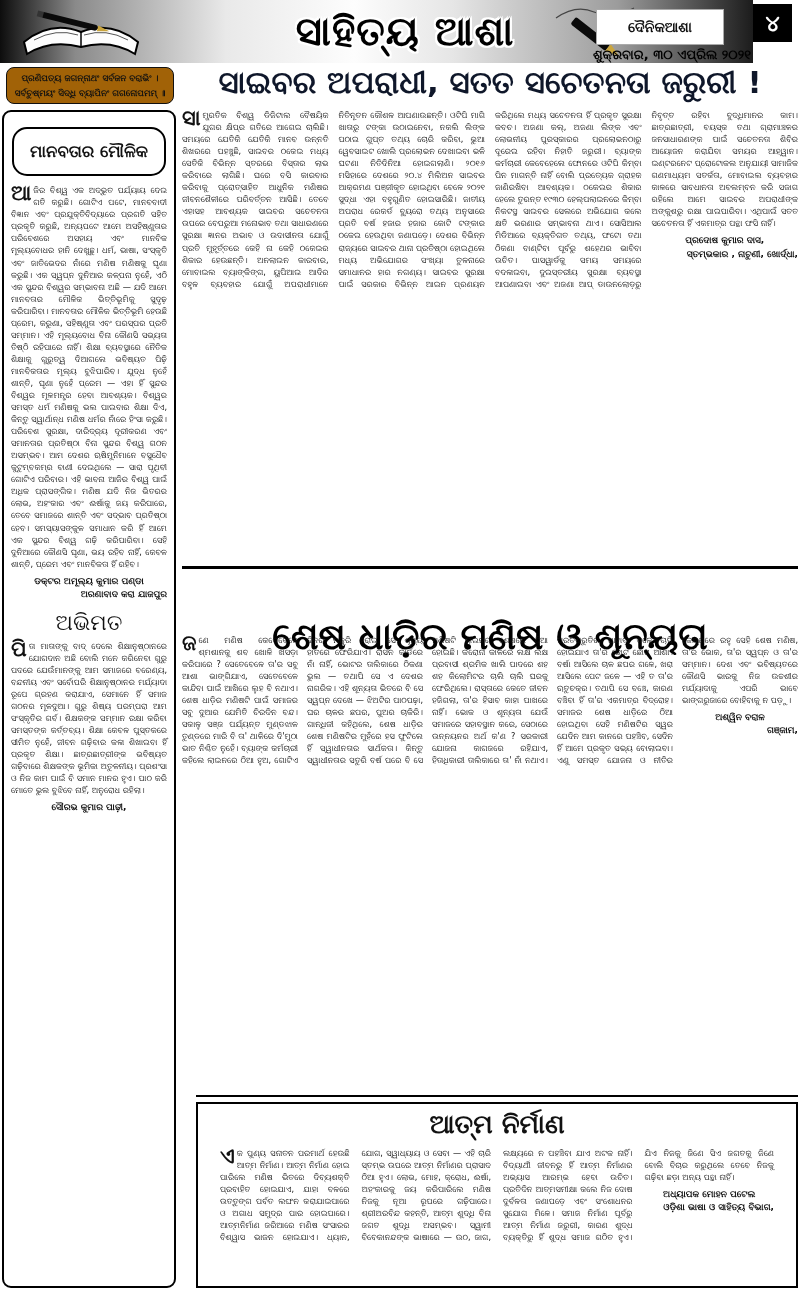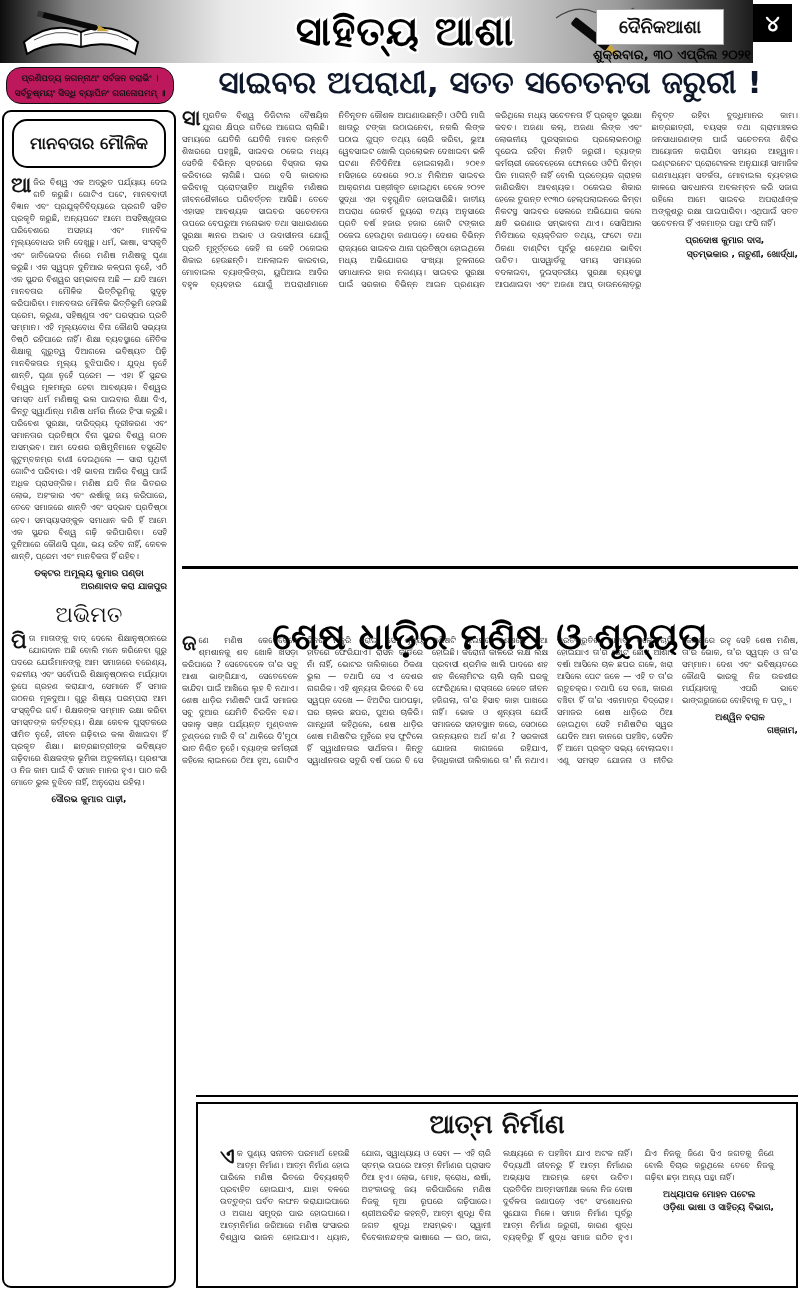--- a/index.html
+++ b/index.html
@@ -17,48 +17,48 @@
   .masthead-title{
     position:absolute;left:240px;top:8px;width:330px;height:48px;
     font-size:40px;font-weight:bold;text-align:center;color:#000;letter-spacing:1px;
     text-shadow:-2px 0 #fff,2px 0 #fff,0 -2px #fff,0 2px #fff,-2px -2px #fff,2px 2px #fff,-2px 2px #fff,2px -2px #fff;
     white-space:nowrap;
   }
   .nib-graphic{position:absolute;left:548px;top:2px;}
   .brand-box{
     position:absolute;left:596px;top:9px;width:126px;height:34px;
     background:#fff;border:1px solid #aaa;display:flex;align-items:center;justify-content:center;
-    font-size:18px;font-weight:bold;color:#111;
+    font-size:14px;font-weight:bold;color:#111;
   }
   .pageno-box{
     position:absolute;left:753px;top:4px;width:39px;height:38px;background:#000;color:#fff;
     display:flex;align-items:center;justify-content:center;font-size:22px;font-weight:bold;
   }
   .date-line{position:absolute;right:2px;top:47px;font-size:13px;font-weight:bold;color:#000;}
   
   .shloka-box{
     position:absolute;left:6px;top:67px;width:168px;height:37px;box-sizing:border-box;
-    border:1.5px solid #111;border-radius:15px;display:flex;flex-direction:column;
+    border:1.5px solid #111;border-radius:8px;display:flex;flex-direction:column;
     align-items:center;justify-content:center;font-size:8.8px;font-weight:bold;line-height:1.65;
-    text-align:center;background:#be185d;
+    text-align:center;background:#a16207;
   }
   
   .main-headline{
     position:absolute;left:180px;top:64px;width:620px;height:42px;
     font-size:31px;font-weight:bold;text-align:center;white-space:nowrap;color:#0f172a;
   }
   
   .body-text{font-size:8.2px;line-height:1.47;text-align:justify;color:#111;}
   .dropcap{float:left;font-size:21px;line-height:.85;font-weight:bold;padding:1px 2px 0 0;}
   .byline{display:block;text-align:center;font-weight:bold;font-size:9px;line-height:1.45;margin-top:5px;}
   .byline2{display:block;text-align:right;font-weight:bold;font-size:9px;line-height:1.45;}
   
   .left-col{
     position:absolute;left:2px;top:110px;width:174px;height:1178px;box-sizing:border-box;
-    border:2px solid #000;border-radius:9px;padding:6px 7px;background:#fff;
+    border:2px solid #000;border-radius:9px;padding:14px 7px;background:#fff;
   }
   .left-headline-box{
     border:2px solid #000;border-radius:15px;margin:1px 1px 8px 1px;padding:9px 2px;
     font-size:16.5px;font-weight:bold;text-align:center;line-height:1.65;
   }
   .opinion-head{font-size:22px;font-weight:normal;text-align:center;margin:9px 0 5px;}
   
   .lead-article{position:absolute;left:182px;top:109px;width:616px;height:452px;overflow:hidden;}
   .cols4{column-count:4;column-gap:10px;}
   .cols5{column-count:5;column-gap:9px;}

